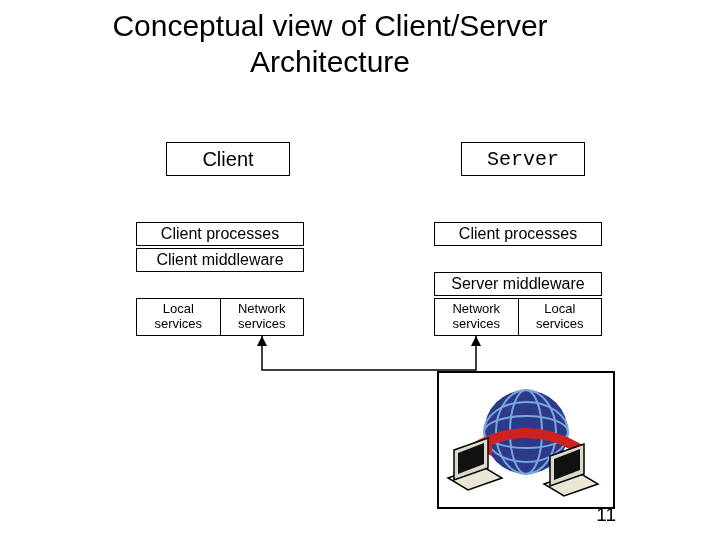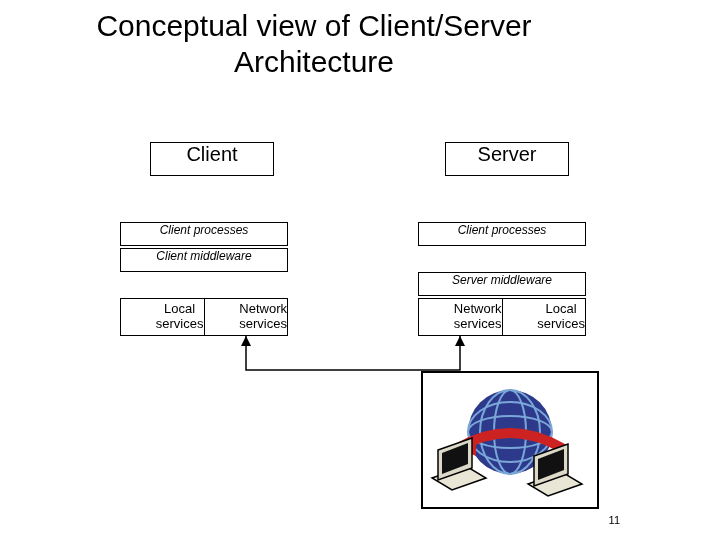--- a/index.html
+++ b/index.html
@@ -1,25 +1,25 @@
 <!DOCTYPE html>
 <html><head>
 <meta charset="utf-8">
 <style>
   * { box-sizing: border-box; margin: 0; padding: 0; }
   html, body { width: 720px; height: 540px; font-family: Arial, Helvetica, sans-serif; background: #fff; color: #000; }
-  .slide { position: relative; width: 628px; height: 540px; }
+  .slide { position: relative; width: 628px; height: 540px; margin-left: 16px; }
   .title { position: absolute; top: 8px; left: 30px; right: 30px; text-align: center; font-size: 30px; font-weight: normal; line-height: 1.2; }
-  .box { position: absolute; border: 1.5px solid #000; background: #fff; display: flex; align-items: flex-start; justify-content: center; }
+  .box { position: absolute; border: 1.5px solid #000; background: #fff; display: flex; align-items: center; justify-content: center; }
   .header { font-size: 20px; }
-  .row { font-size: 12px; font-style: italic; }
+  .row { font-size: 16px; }
   .split { position: absolute; border: 1.5px solid #000; display: flex; }
-  .split > div { flex: 1; display: flex; align-items: center; justify-content: flex-end; text-align: center; font-size: 13px; line-height: 1.15; padding: 2px 0; }
+  .split > div { flex: 1; display: flex; align-items: center; justify-content: center; text-align: center; font-size: 13px; line-height: 1.15; padding: 2px 0; }
   .split > div:first-child { border-right: 1.5px solid #000; }
-  .pagenum { position: absolute; right: 8px; bottom: 14px; font-size: 11px; }
+  .pagenum { position: absolute; right: 28px; bottom: 14px; font-size: 19px; }
   svg.conn { position: absolute; left: 0; top: 0; width: 720px; height: 540px; pointer-events: none; }
   .clip { position: absolute; overflow: visible; }
 </style>
 </head>
 <body>
 
 <div class="slide">
 
   <div class="title">Conceptual view of Client/Server Architecture</div>
 
@@ -36,21 +36,21 @@
     <div>
         <span style="white-space:pre-line;">Local
 services</span>
       </div>
     <div>
         <span style="white-space:pre-line;">Network
 services</span>
       </div>
   </div>
 
-  <div class="box header" style="left:445px; top:142px; width:124px; height:34px;">
+  <div class="box header" style="left:445px; top:142px; width:124px; height:34px;font-family:Liberation Mono, monospace;">
     <span>Server</span>
   </div>
   <div class="box row" style="left:418px; top:222px; width:168px; height:24px;">
     <span>Client processes</span>
   </div>
   <div class="box row" style="left:418px; top:272px; width:168px; height:24px;">
     <span>Server middleware</span>
   </div>
   <div class="split" style="left:418px; top:298px; width:168px; height:38px;">
     <div>

